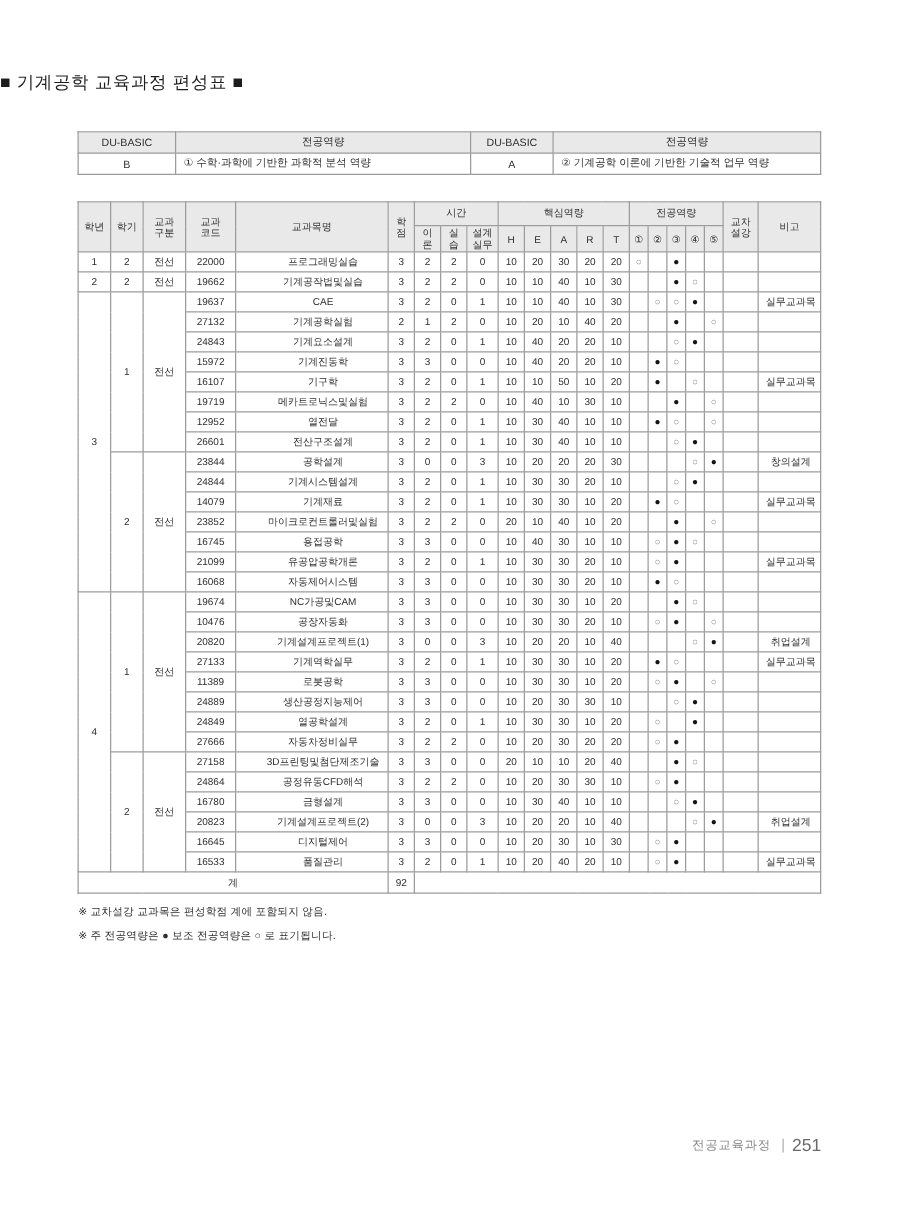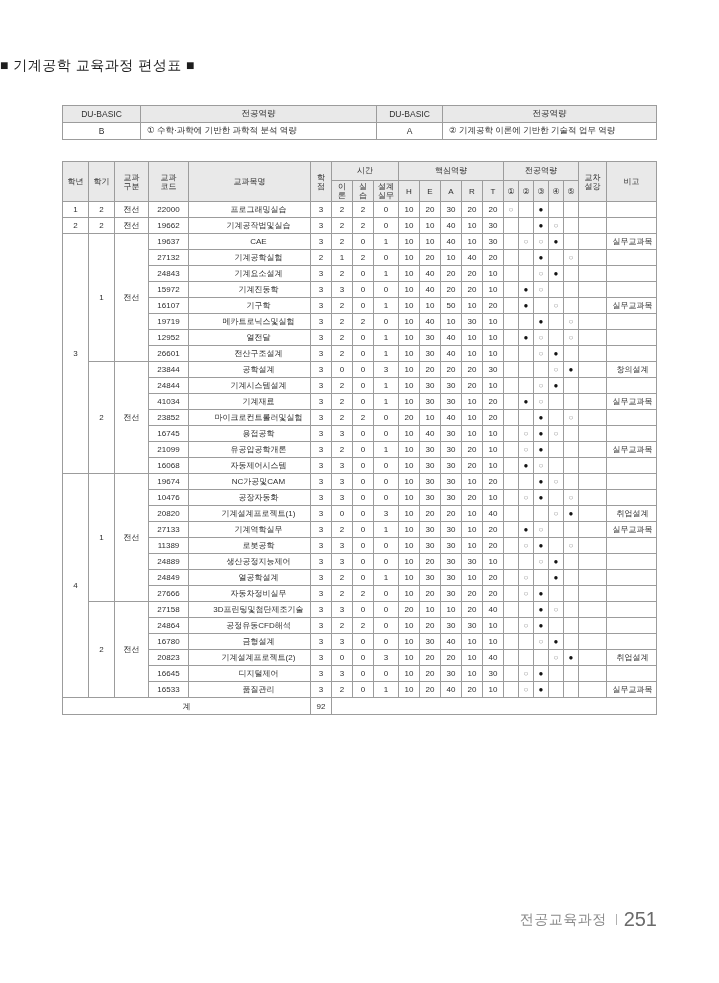--- a/index.html
+++ b/index.html
@@ -79,27 +79,27 @@
 
   
   .page-footer {
     position: absolute;
     top: 908px;
     right: 62px;
     display: flex;
     align-items: center;
     color: #8a8a8a;
   }
-  .page-footer .footer-label { font-size: 14px; letter-spacing: 0.5px; }
+  .page-footer .footer-label { font-size: 10px; letter-spacing: 0.5px; }
   .page-footer .footer-sep {
     width: 1px; height: 11px;
     background: #b0b0b0;
     margin: 0 7px 0 9px;
   }
-  .page-footer .footer-page { font-size: 20px; color: #6a6a6a; }
+  .page-footer .footer-page { font-size: 14px; color: #6a6a6a; }
 </style>
 </head>
 <body>
 
 <div class="page">
 
   <div class="doc-title">■  기계공학 교육과정 편성표  ■</div>
 
   <table class="comp-table">
     <colgroup>
@@ -433,21 +433,21 @@
           <td>10</td>
           <td></td>
           <td></td>
           <td class="c-light">○</td>
           <td class="c-dark">●</td>
           <td></td>
           <td></td>
           <td class="note"></td>
         </tr>
         <tr>
-          <td>41034</td>
+          <td>14079</td>
           <td class="name">기계재료</td>
           <td>3</td>
           <td>2</td>
           <td>0</td>
           <td>1</td>
           <td>10</td>
           <td>30</td>
           <td>30</td>
           <td>10</td>
           <td>20</td>
@@ -826,20 +826,22 @@
         </tr>
         <tr class="total-row">
           <td colspan="5">계</td>
           <td>92</td>
           <td colspan="15"></td>
         </tr>
       </tbody>
   </table>
 
   <div class="notes">
+    <div class="note-line">※  교차설강 교과목은 편성학점 계에 포함되지 않음.</div>
+    <div class="note-line">※  주 전공역량은 ● 보조 전공역량은 ○ 로 표기됩니다.</div>
   </div>
 
   <div class="page-footer">
     <span class="footer-label">전공교육과정</span>
     <span class="footer-sep"></span>
     <span class="footer-page">251</span>
   </div>
 
 </div>
 

